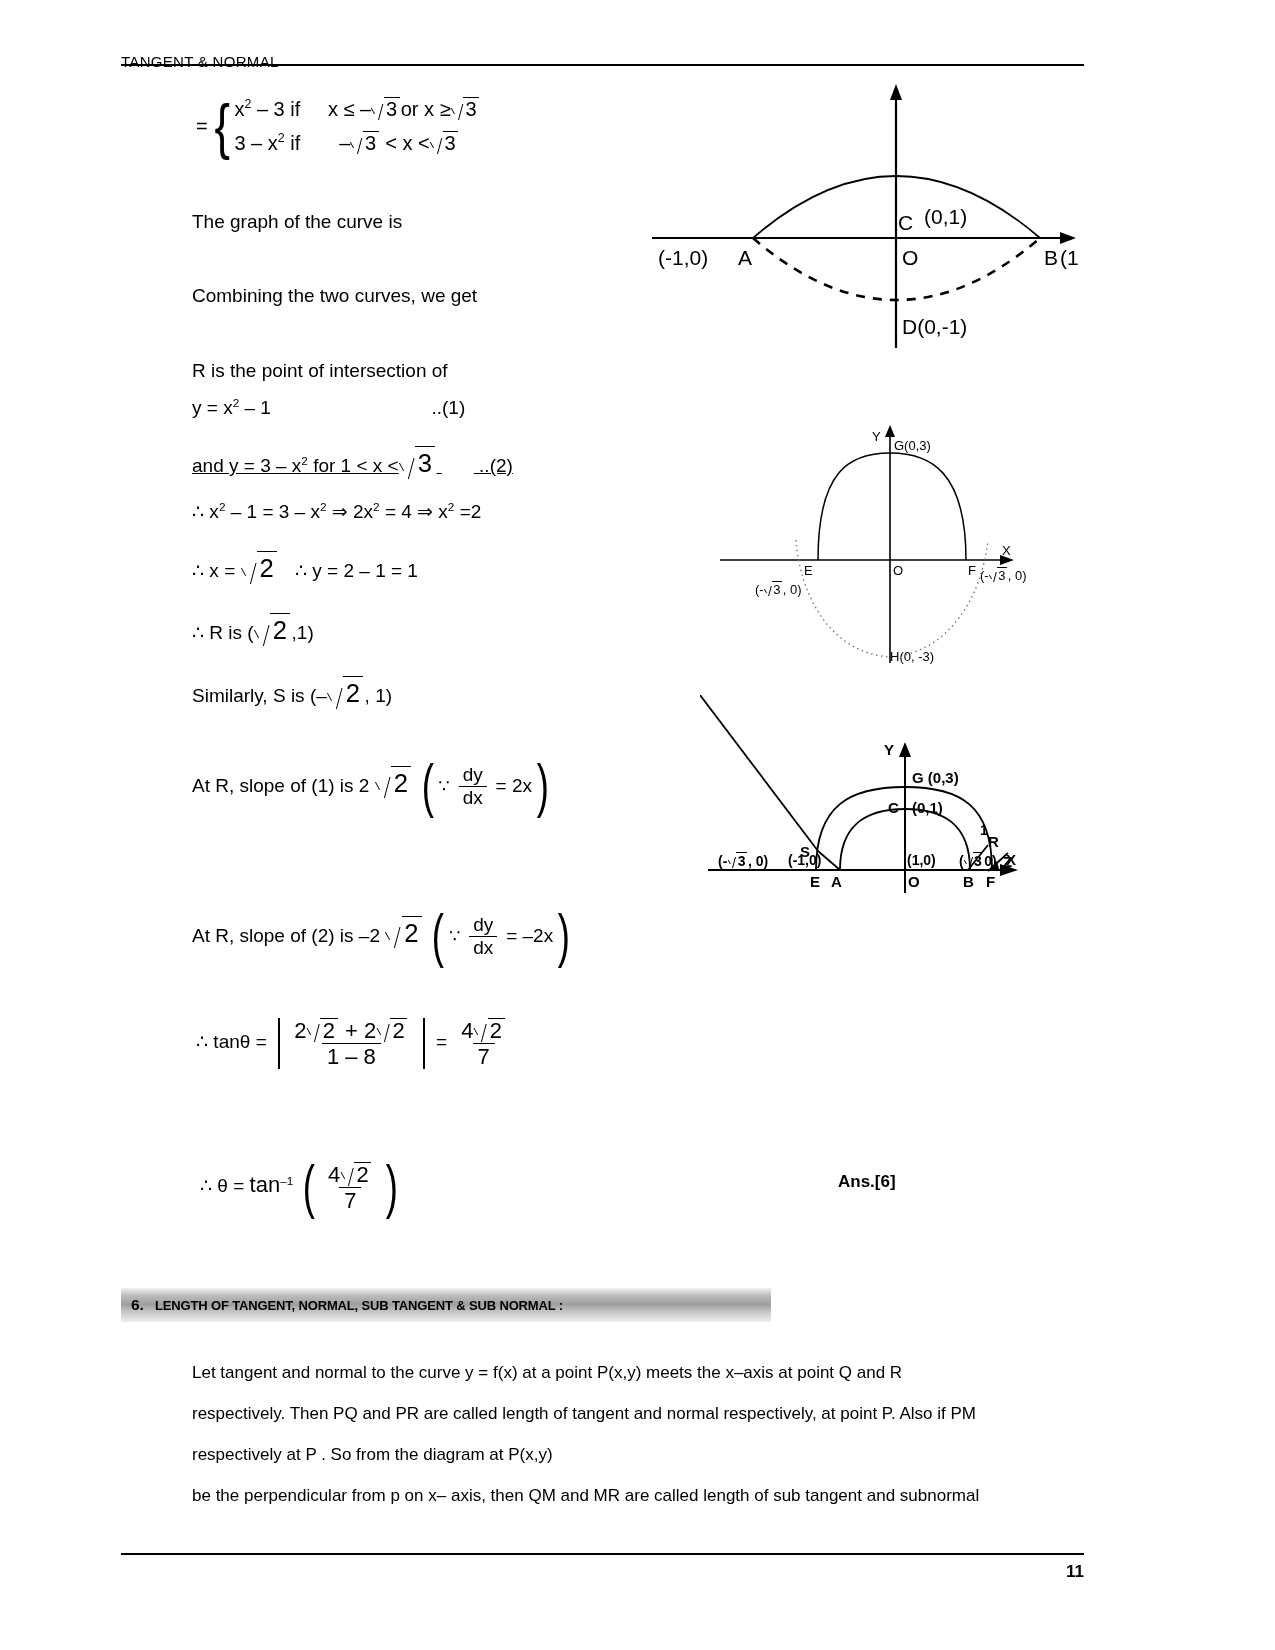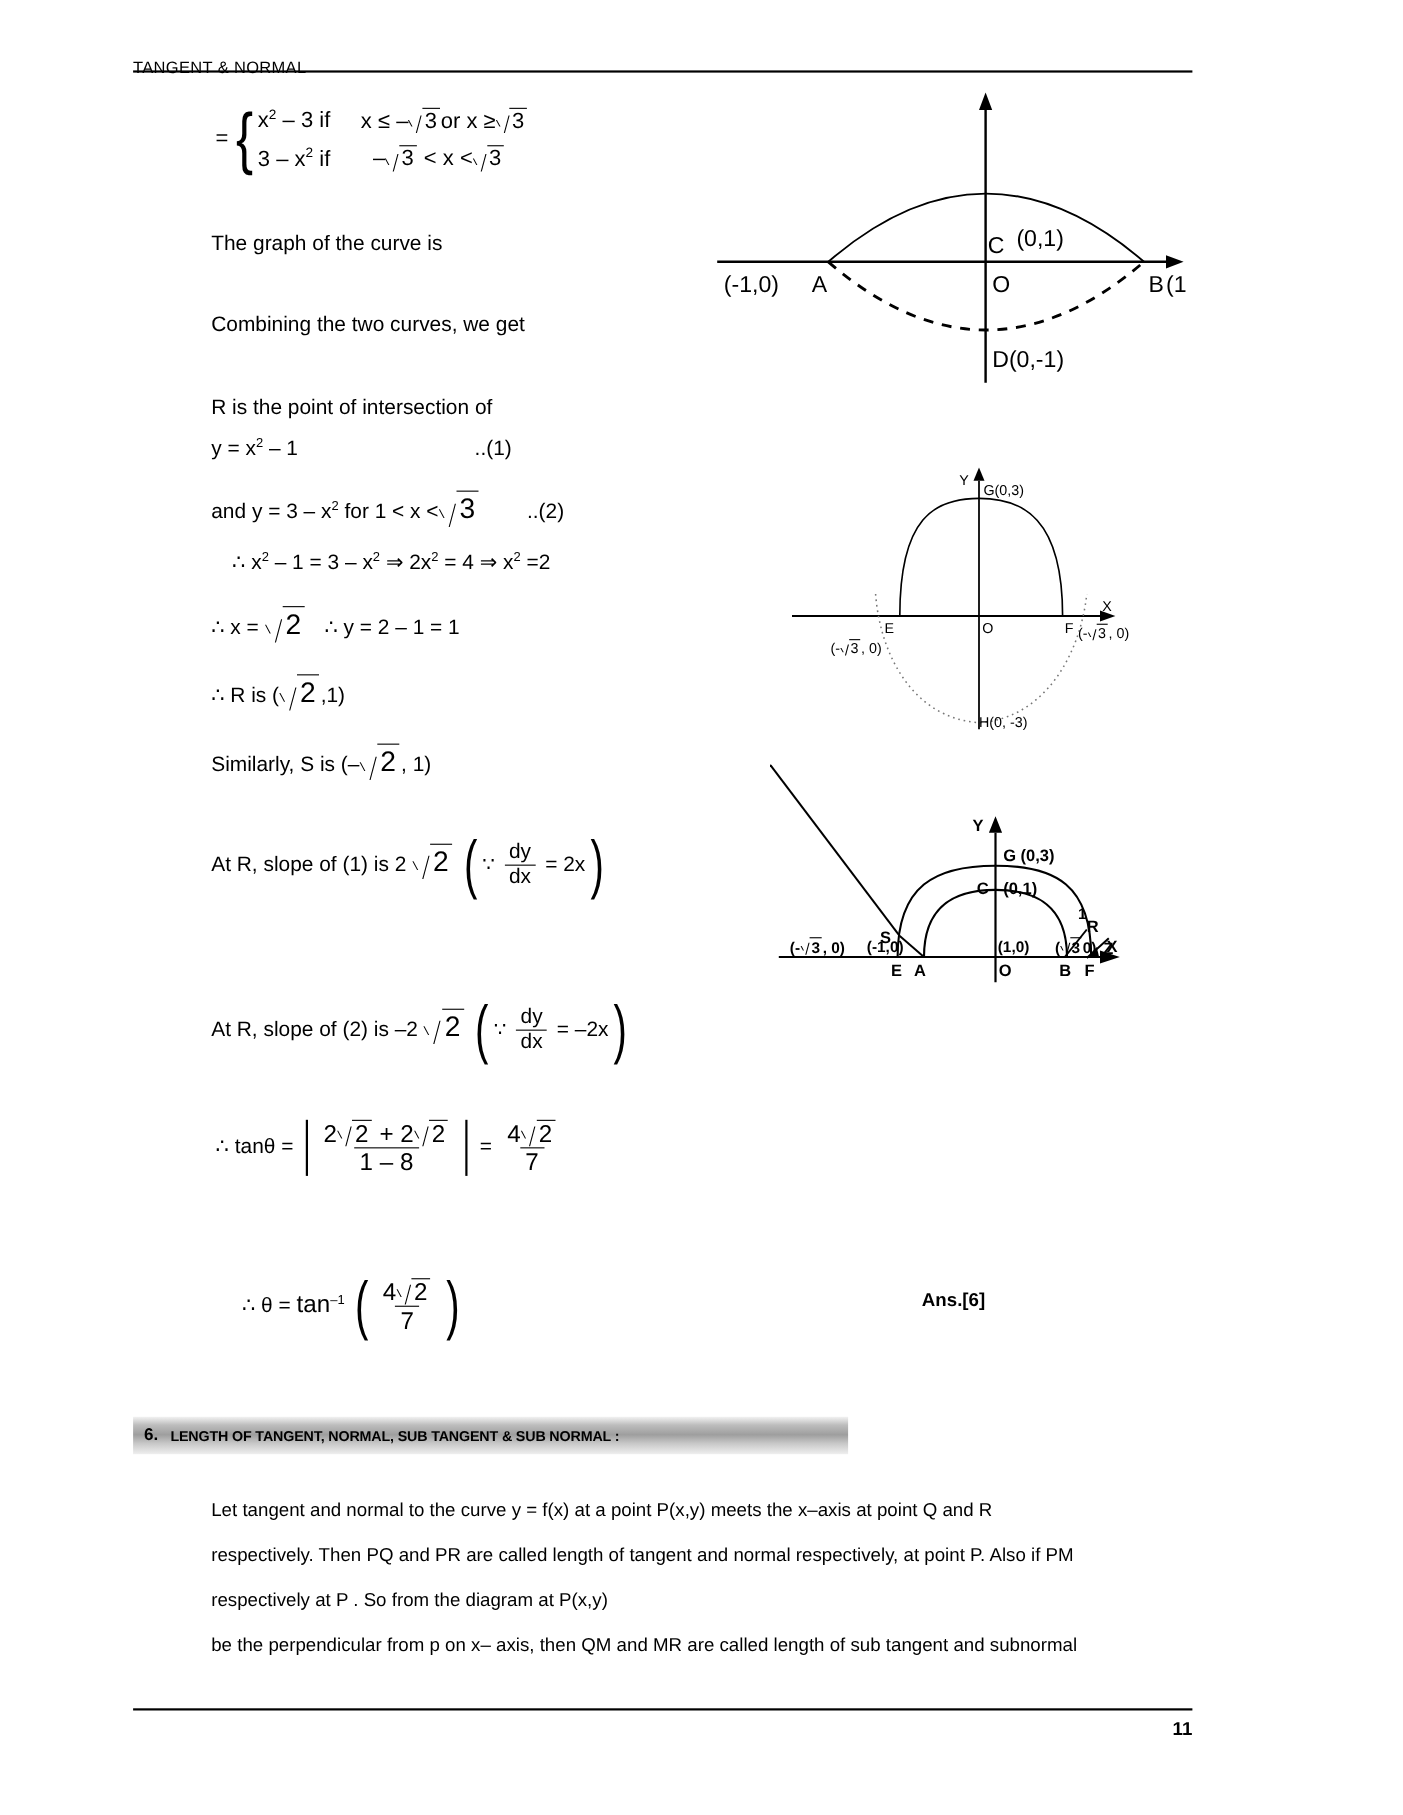--- a/index.html
+++ b/index.html
@@ -243,28 +243,28 @@
 
   <div class="mtxt" style="left:192px; top:359px;">R is the point of intersection of</div>
 
   <div class="mtxt" style="left:192px; top:396px;">
     <span>y = x</span><sup class="sm">2</sup>
     <span>– 1</span>
     <span style="display:inline-block;width:150px;"></span>
     <span>..(1)</span>
   </div>
 
-  <div class="mtxt" style="left:192px; top:446px;">
+  <div class="mtxt" style="left:192px; top:446px;text-decoration:underline;">
     <span>and y = 3 – x</span><sup class="sm">2</sup>
     <span>for 1 &lt; x &lt;</span><span class="rad big"><span class="radarg">3</span></span>
     <span style="display:inline-block;width:32px;"></span>
     <span>..(2)</span>
   </div>
 
-  <div class="mtxt" style="left:192px; top:500px;margin-left:19px;">
+  <div class="mtxt" style="left:192px; top:500px;">
     <span>∴ x</span><sup class="sm">2</sup>
     <span>– 1 = 3 – x</span><sup class="sm">2</sup>
     <span>⇒ 2x</span><sup class="sm">2</sup>
     <span>= 4 ⇒ x</span><sup class="sm">2</sup>
     <span>=2</span>
   </div>
 
   <div class="mtxt" style="left:192px; top:551px;">
     <span>∴ x =</span>
     <span class="rad big"><span class="radarg">2</span></span>
@@ -324,21 +324,21 @@
       </span>
       <span class="bar"></span>
     </span>
     <span>=</span>
     <span class="frac" style="font-size:22px;">
       <span class="num"><span>4</span><span class="rad"><span class="radarg">2</span></span></span>
       <span class="den">7</span>
     </span>
   </div>
 
-  <div class="mtxt" style="left:200px; top:1162px;margin-left:20px;">
+  <div class="mtxt" style="left:200px; top:1162px;">
     <span>∴ θ =</span>
     <span style="font-size:22px;">tan</span><sup class="sm">–1</sup>
     <span class="bparen">
       <span class="pl">(</span>
       <span class="pbody">
         <span class="frac" style="font-size:22px;">
           <span class="num"><span>4</span><span class="rad"><span class="radarg">2</span></span></span>
           <span class="den">7</span>
         </span>
       </span>

